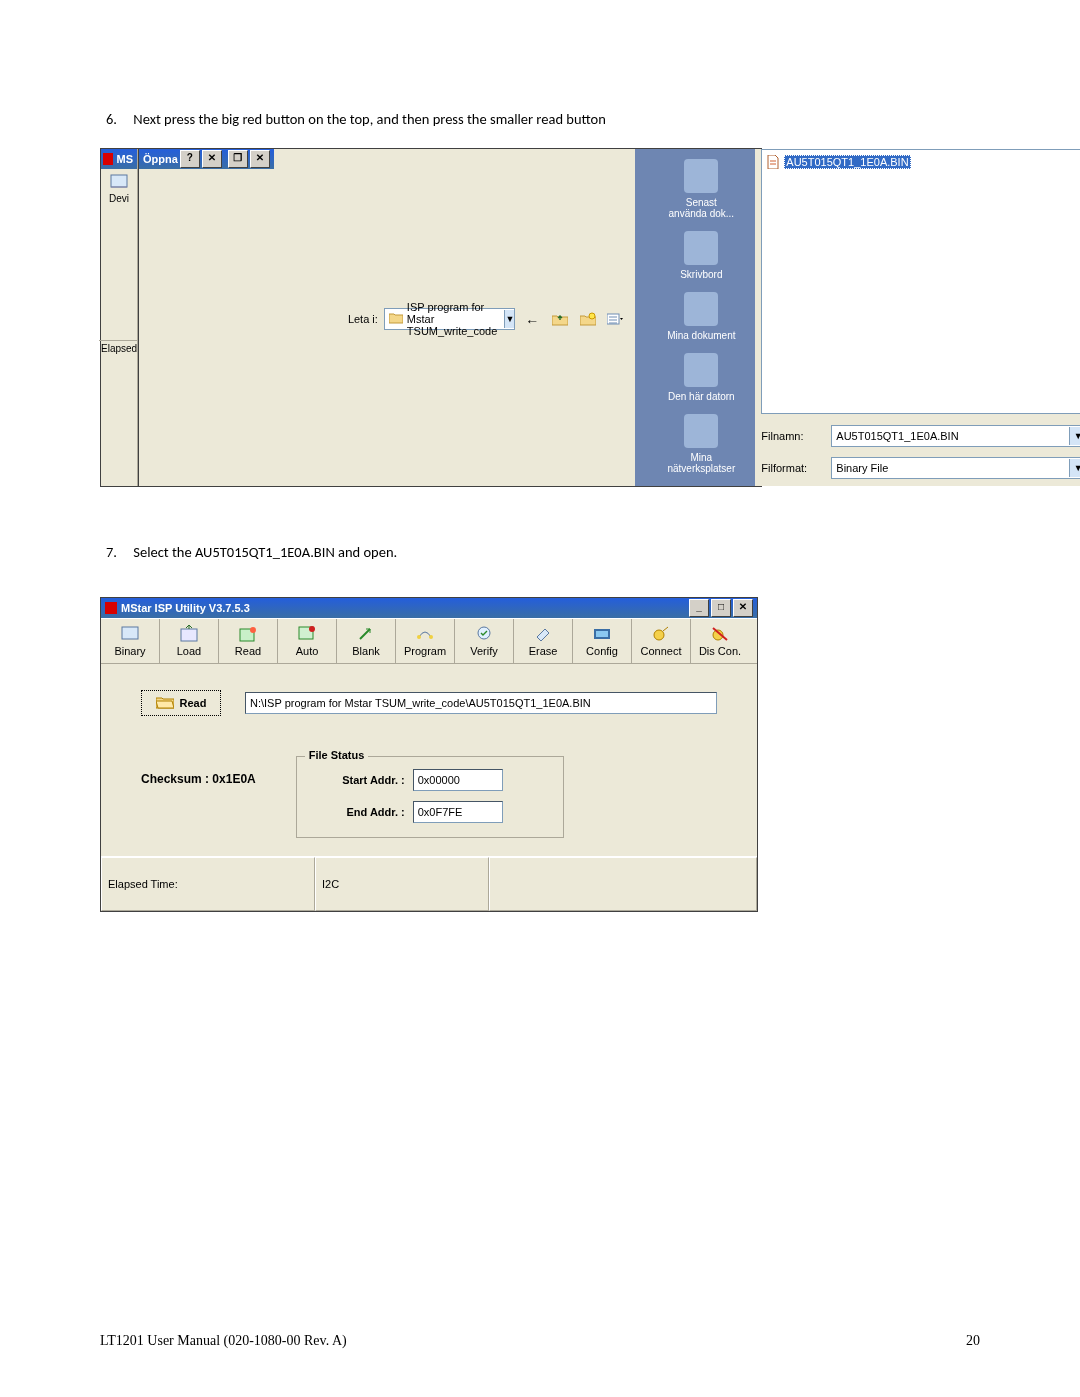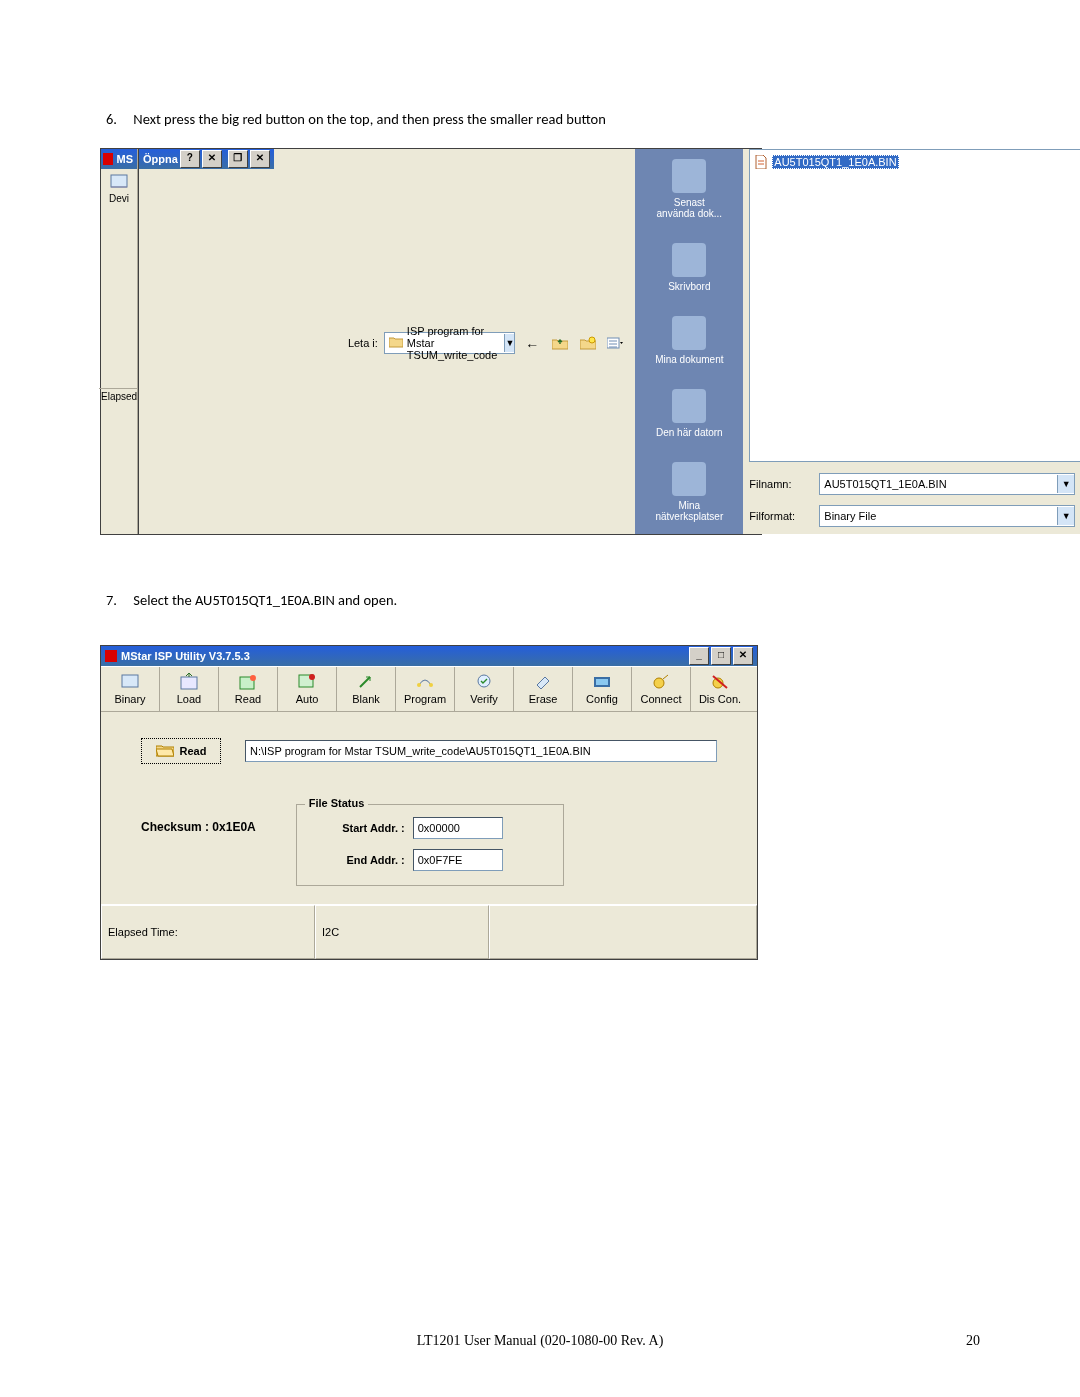--- a/index.html
+++ b/index.html
@@ -65,25 +65,25 @@
   }
   
   .winbox { border: 1px solid #404040; font-family: Tahoma, Arial, sans-serif; font-size: 11px; }
   .dlg-row { display: flex; align-items: center; }
   .places {
     width: 100px;
     background: #6e86b2;
     color: #fff;
     text-align: center;
     font-size: 10.5px;
-    padding: 6px 4px 4px 4px;
+    padding: 6px 4px 4px 16px;
     display: flex;
     flex-direction: column;
     align-items: center;
-    gap: 12px;
+    gap: 0;
   }
   .place { margin: 4px 0 8px 0; }
   .place-icon {
     width: 34px;
     height: 34px;
     margin: 0 auto 4px auto;
     background: #9db5d8;
     border-radius: 4px;
     display: block;
   }
@@ -217,21 +217,20 @@
     padding: 16px 6px;
     display: flex;
     align-items: center;
   }
   .footer {
     position: absolute;
     left: 0;
     right: 0;
     bottom: 48px;
     display: flex;
-    justify-content: center;
     font-family: "Times New Roman", serif;
     font-size: 14px;
     padding: 0 100px;
   }
   .footer .pg { position: absolute; right: 100px; }
   .resize {
     width: 14px; height: 14px; background: #ece9d8;
     display:flex; align-items:flex-end; justify-content:flex-end; padding:1px;
   }
 </style>

